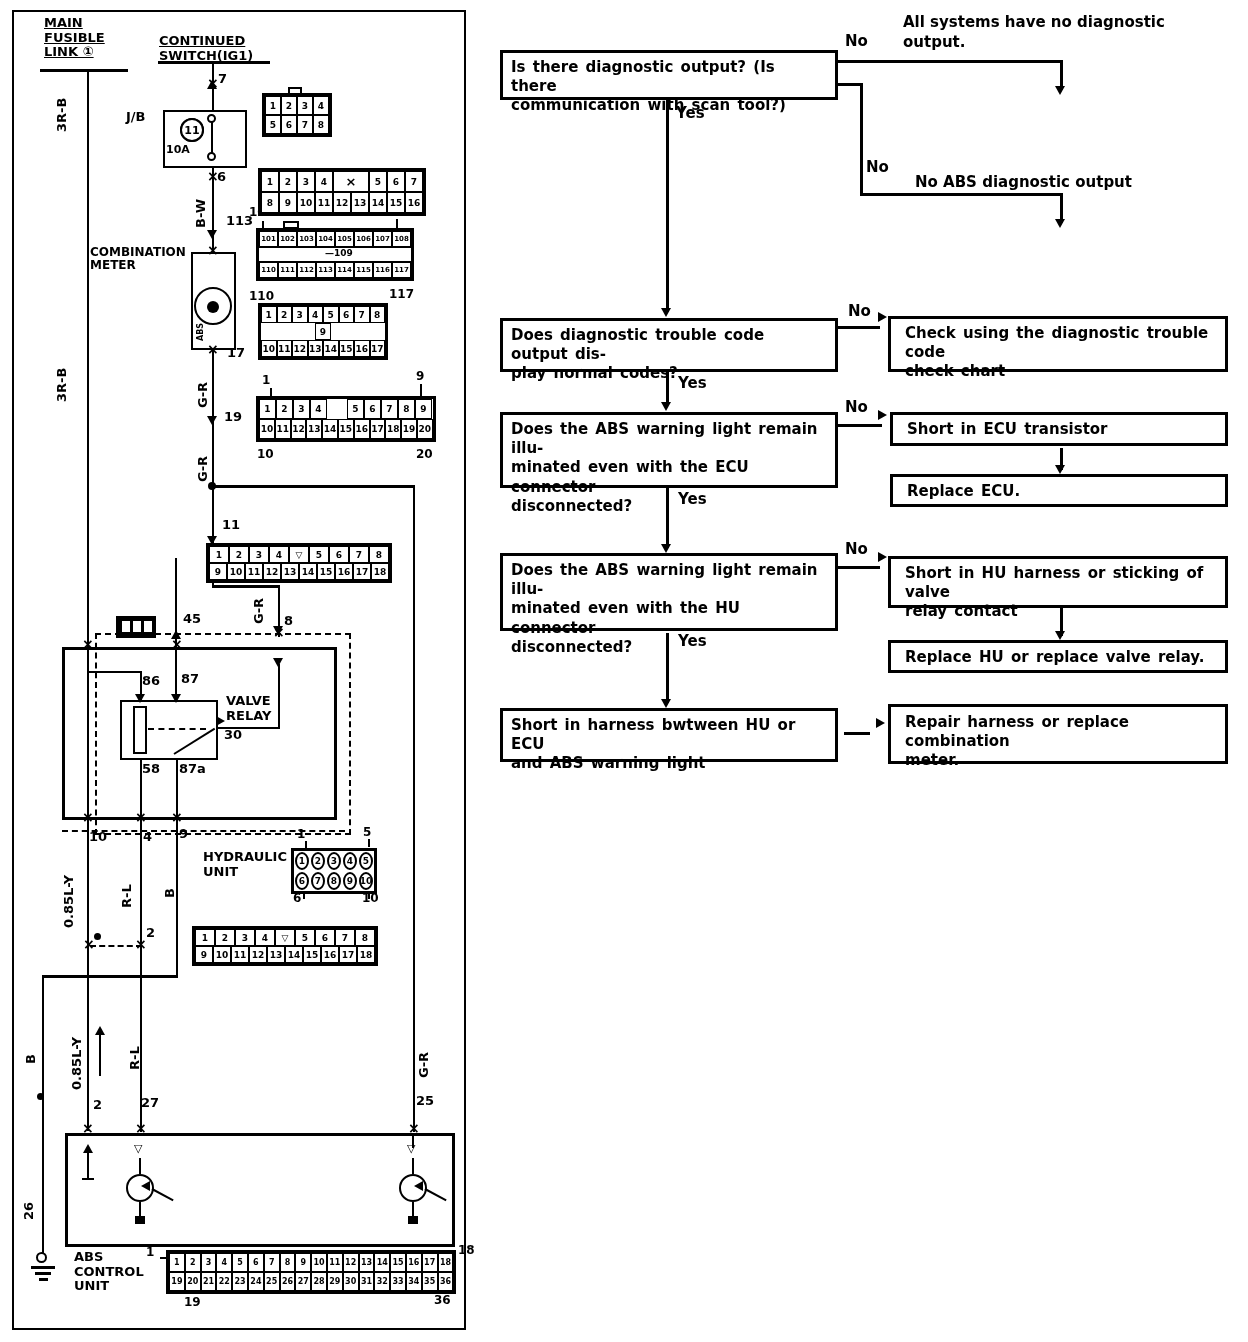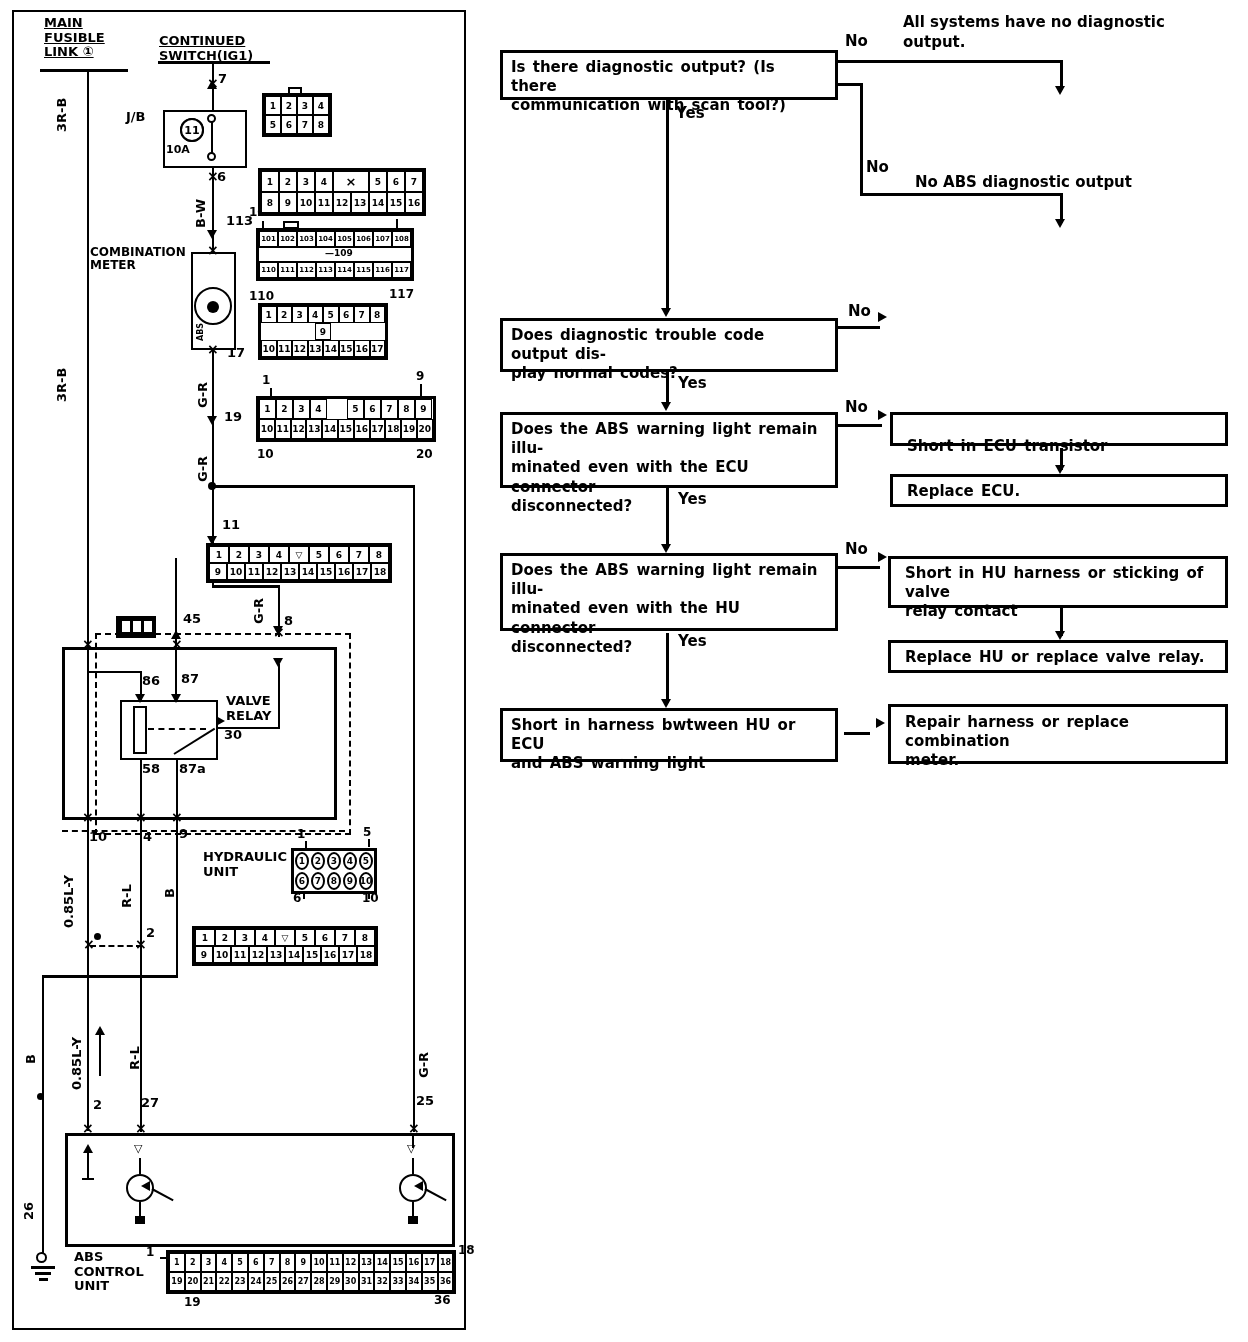--- a/index.html
+++ b/index.html
@@ -452,24 +452,26 @@
     <div class="abs arr down" style="left: 1055px; top: 465px;"></div>
     <div class="abs arr down" style="left: 661px; top: 544px;"></div>
     <div class="abs arr right" style="left: 878px; top: 552px;"></div>
     <div class="abs arr down" style="left: 1055px; top: 631px;"></div>
     <div class="abs arr down" style="left: 661px; top: 699px;"></div>
     <div class="abs arr right" style="left: 876px; top: 718px;"></div>
     <div class="abs flowbox" style="left: 500px; top: 50px; width: 338px; height: 50px; padding: 5px 8px;">Is there diagnostic output? (Is there
 communication with scan tool?)</div>
     <div class="abs flowbox" style="left: 500px; top: 318px; width: 338px; height: 54px; padding: 5px 8px;">Does diagnostic trouble code output dis-
 play normal codes?</div>
+    <div class="abs flowbox" style="left: 888px; top: 316px; width: 340px; height: 56px; padding: 5px 0px 0px 14px;">Check using the diagnostic trouble code
+check chart</div>
     <div class="abs flowbox" style="left: 500px; top: 412px; width: 338px; height: 76px; padding: 5px 8px;">Does the ABS warning light remain illu-
 minated even with the ECU connector
 disconnected?</div>
-    <div class="abs flowbox" style="left: 890px; top: 412px; width: 338px; height: 34px; padding: 22px 0px 0px 14px;">Short in ECU transistor</div>
+    <div class="abs flowbox" style="left: 890px; top: 412px; width: 338px; height: 34px; padding: 5px 0px 0px 14px;">Short in ECU transistor</div>
     <div class="abs flowbox" style="left: 890px; top: 474px; width: 338px; height: 33px; padding: 5px 0px 0px 14px;">Replace ECU.</div>
     <div class="abs flowbox" style="left: 500px; top: 553px; width: 338px; height: 78px; padding: 5px 8px;">Does the ABS warning light remain illu-
 minated even with the HU connector
 disconnected?</div>
     <div class="abs flowbox" style="left: 888px; top: 556px; width: 340px; height: 52px; padding: 5px 0px 0px 14px;">Short in HU harness or sticking of valve
 relay contact</div>
     <div class="abs flowbox" style="left: 888px; top: 640px; width: 340px; height: 33px; padding: 5px 0px 0px 14px;">Replace HU or replace valve relay.</div>
     <div class="abs flowbox" style="left: 500px; top: 708px; width: 338px; height: 54px; padding: 5px 8px;">Short in harness bwtween HU or ECU
 and ABS warning light</div>
     <div class="abs flowbox" style="left: 888px; top: 704px; width: 340px; height: 60px; padding: 6px 0px 0px 14px;">Repair harness or replace combination

